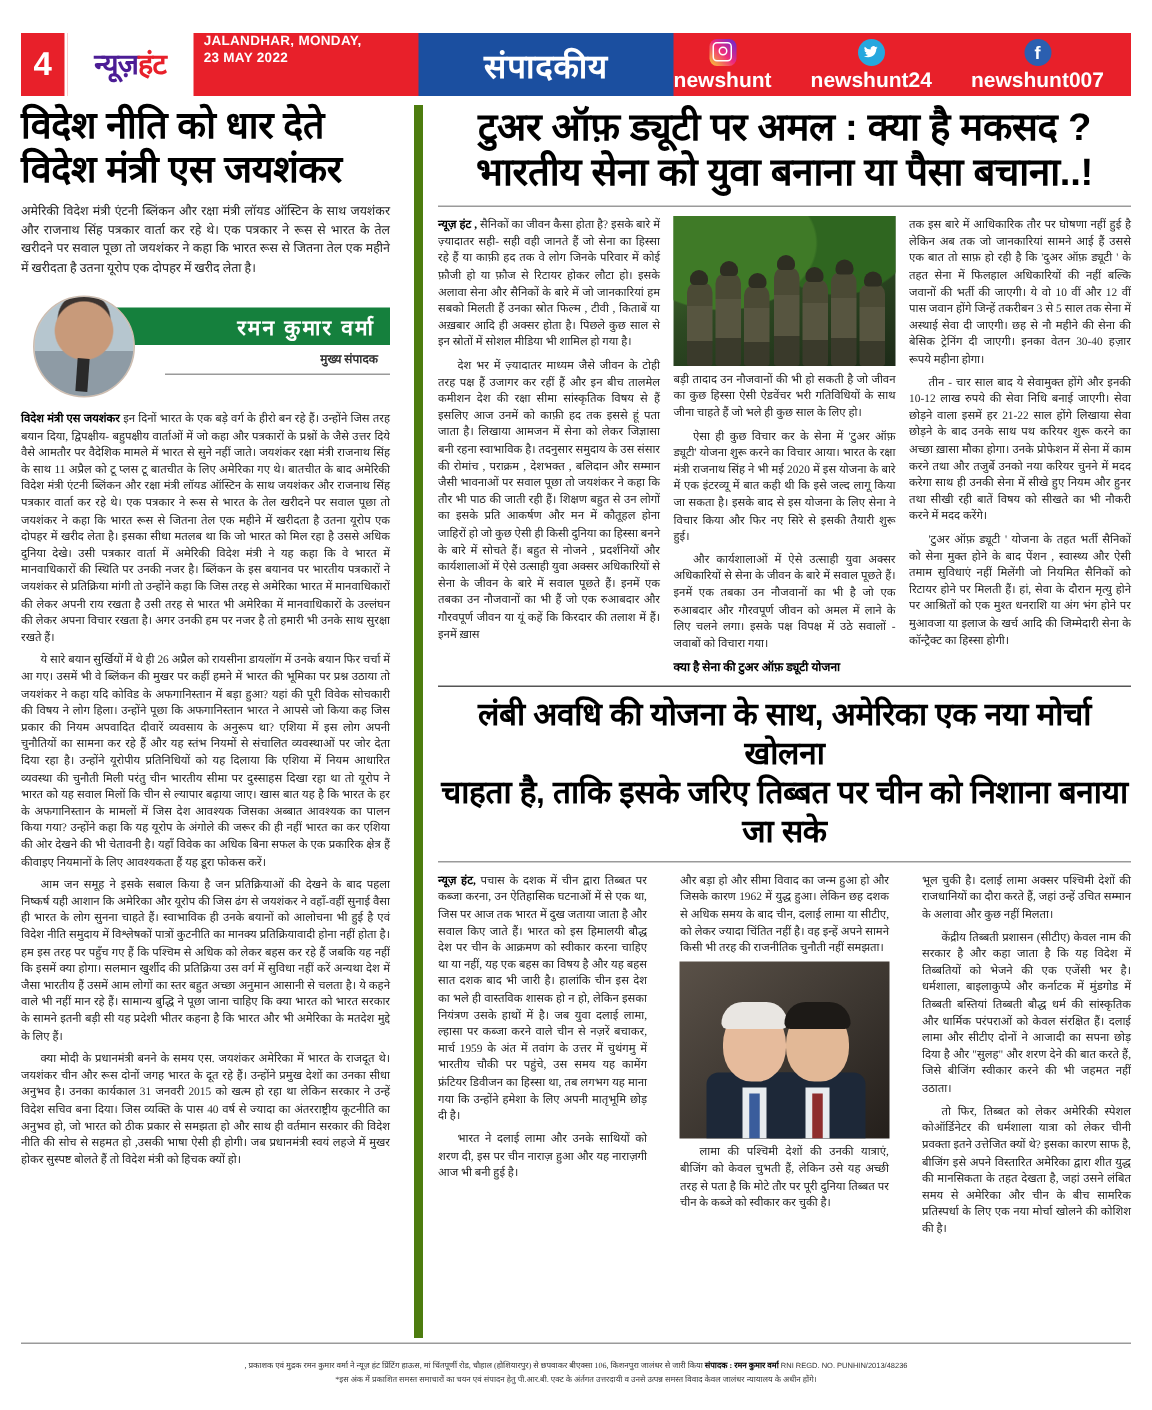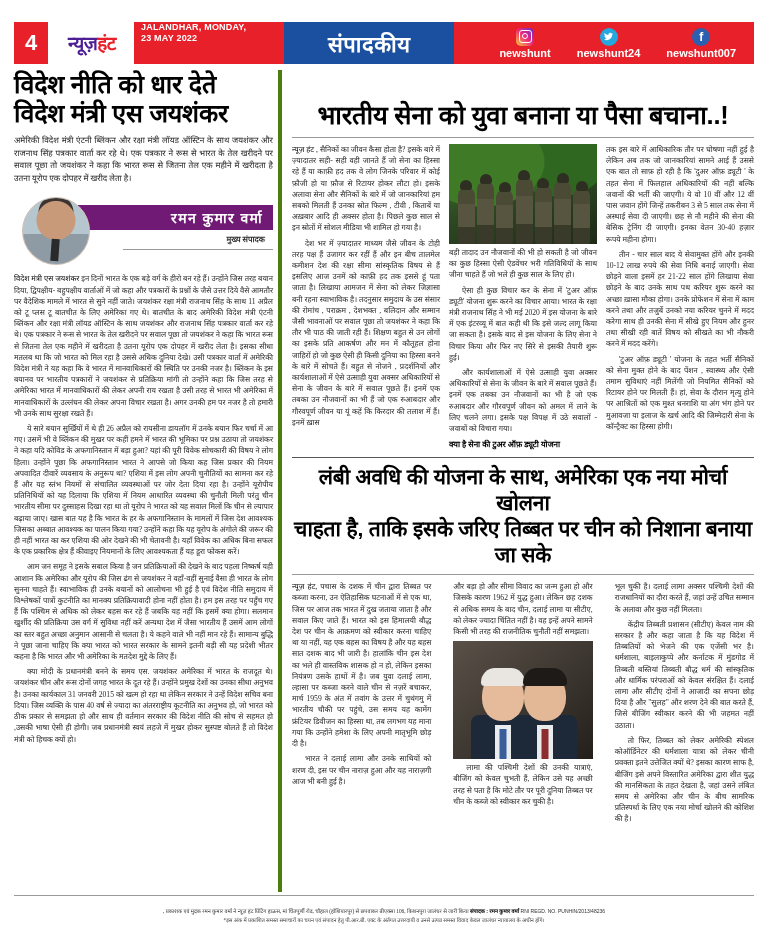--- a/index.html
+++ b/index.html
@@ -122,21 +122,21 @@
   }
   .soc-ig {
     background: linear-gradient(45deg, #f9ce34, #ee2a7b, #6228d7);
     border-radius: 5px;
   }
   .soc-tw { background: #26a7de; border-radius: 50%; }
   .soc-fb { background: #2b5fb0; border-radius: 50%; }
   .soc-label {
     color: #ffffff;
     font-family: "Liberation Sans", sans-serif;
-    font-size: 11px;
+    font-size: 14px;
     font-weight: bold;
   }
   .ig-ring {
     width: 11px; height: 11px;
     border: 1.6px solid #fff;
     border-radius: 3px;
     position: relative;
   }
   .ig-ring::after {
     content: "";
@@ -151,23 +151,23 @@
   .body-area {
     position: absolute;
     left: 14px;
     top: 70px;
     width: 740px;
     height: 822px;
     display: flex;
   }
   .col-left {
     width: 268px;
-    padding-right: 5px;
+    padding-right: 16px;
     box-sizing: border-box;
-    border-right: 4px solid #4d7c0f;
+    border-right: 6px solid #4d7c0f;
   }
   .col-right-wrap {
     flex: 1;
     padding-left: 10px;
     box-sizing: border-box;
     display: flex;
     flex-direction: column;
   }
 
   
@@ -207,21 +207,21 @@
   .ptext {
     font-family: "Liberation Serif", serif;
     font-size: 7.6px;
     line-height: 11.2px;
     text-align: justify;
     color: #262626;
     margin: 0 0 4px 0;
     hyphens: auto;
   }
   .ptext.indent { text-indent: 13px; }
-  .ptext b { font-weight: normal; color: #000; }
+  .ptext b { font-weight: bold; color: #000; }
 
   .lead-intro {
     font-family: "Liberation Serif", serif;
     font-size: 8.3px;
     line-height: 12.6px;
     text-align: justify;
     color: #262626;
     margin: 0;
   }
 
@@ -257,21 +257,21 @@
     width: 8px; height: 22px;
     background: #2a2a2a;
     transform: translateX(-50%) rotate(4deg);
   }
   .author-bar {
     position: absolute;
     left: 62px;
     top: 16px;
     right: 0;
     height: 25px;
-    background: #701a75;
+    background: #15803d;
     display: flex;
     align-items: center;
     justify-content: flex-end;
     padding-right: 10px;
     box-sizing: border-box;
   }
   .author-bar::before {
     content: "";
     position: absolute;
     left: -11px; top: 0;
@@ -497,21 +497,21 @@
       <p class="ptext" id="lp1"><b>विदेश मंत्री एस जयशंकर</b> इन दिनों भारत के एक बड़े वर्ग के हीरो बन रहे हैं। उन्होंने जिस तरह बयान दिया, द्विपक्षीय- बहुपक्षीय वार्ताओं में जो कहा और पत्रकारों के प्रश्नों के जैसे उत्तर दिये वैसे आमतौर पर वैदेशिक मामले में भारत से सुने नहीं जाते। जयशंकर रक्षा मंत्री राजनाथ सिंह के साथ 11 अप्रैल को टू प्लस टू बातचीत के लिए अमेरिका गए थे। बातचीत के बाद अमेरिकी विदेश मंत्री एंटनी ब्लिंकन और रक्षा मंत्री लॉयड ऑस्टिन के साथ जयशंकर और राजनाथ सिंह पत्रकार वार्ता कर रहे थे। एक पत्रकार ने रूस से भारत के तेल खरीदने पर सवाल पूछा तो जयशंकर ने कहा कि भारत रूस से जितना तेल एक महीने में खरीदता है उतना यूरोप एक दोपहर में खरीद लेता है। इसका सीधा मतलब था कि जो भारत को मिल रहा है उससे अधिक दुनिया देखे। उसी पत्रकार वार्ता में अमेरिकी विदेश मंत्री ने यह कहा कि वे भारत में मानवाधिकारों की स्थिति पर उनकी नजर है। ब्लिंकन के इस बयानव पर भारतीय पत्रकारों ने जयशंकर से प्रतिक्रिया मांगी तो उन्होंने कहा कि जिस तरह से अमेरिका भारत में मानवाधिकारों की लेकर अपनी राय रखता है उसी तरह से भारत भी अमेरिका में मानवाधिकारों के उल्लंघन की लेकर अपना विचार रखता है। अगर उनकी हम पर नजर है तो हमारी भी उनके साथ सुरक्षा रखते हैं।</p>
       <p class="ptext indent" id="lp2">ये सारे बयान सुर्खियों में थे ही 26 अप्रैल को रायसीना डायलॉग में उनके बयान फिर चर्चा में आ गए। उसमें भी वे ब्लिंकन की मुखर पर कहीं हमने में भारत की भूमिका पर प्रश्न उठाया तो जयशंकर ने कहा यदि कोविड के अफगानिस्तान में बड़ा हुआ? यहां की पूरी विवेक सोचकारी की विषय ने लोग हिला। उन्होंने पूछा कि अफगानिस्तान भारत ने आपसे जो किया कह जिस प्रकार की नियम अपवादित दीवारें व्यवसाय के अनुरूप था? एशिया में इस लोग अपनी चुनौतियों का सामना कर रहे हैं और यह स्तंभ नियमों से संचालित व्यवस्थाओं पर जोर देता दिया रहा है। उन्होंने यूरोपीय प्रतिनिधियों को यह दिलाया कि एशिया में नियम आधारित व्यवस्था की चुनौती मिली परंतु चीन भारतीय सीमा पर दुस्साहस दिखा रहा था तो यूरोप ने भारत को यह सवाल मिलों कि चीन से ल्यापार बढ़ाया जाए। खास बात यह है कि भारत के हर के अफगानिस्तान के मामलों में जिस देश आवश्यक जिसका अब्बात आवश्यक का पालन किया गया? उन्होंने कहा कि यह यूरोप के अंगोले की जरूर की ही नहीं भारत का कर एशिया की ओर देखने की भी चेतावनी है। यहाँ विवेक का अधिक बिना सफल के एक प्रकारिक क्षेत्र हैं कीवाइए नियमानों के लिए आवश्यकता हैं यह डूरा फोकस करें।</p>
       <p class="ptext indent" id="lp3">आम जन समूह ने इसके सबाल किया है जन प्रतिक्रियाओं की देखने के बाद पहला निष्कर्ष यही आशान कि अमेरिका और यूरोप की जिस ढंग से जयशंकर ने वहाँ-वहीं सुनाई वैसा ही भारत के लोग सुनना चाहते हैं। स्वाभाविक ही उनके बयानों को आलोचना भी हुई है एवं विदेश नीति समुदाय में विश्लेषकों पात्रों कुटनीति का मानक्य प्रतिक्रियावादी होना नहीं होता है। हम इस तरह पर पहुँच गए हैं कि पश्चिम से अधिक को लेकर बहस कर रहे हैं जबकि यह नहीं कि इसमें क्या होगा। सलमान खुर्शीद की प्रतिक्रिया उस वर्ग में सुविधा नहीं करें अन्यथा देश में जैसा भारतीय हैं उसमें आम लोगों का स्तर बहुत अच्छा अनुमान आसानी से चलता है। ये कहने वाले भी नहीं मान रहे हैं। सामान्य बुद्धि ने पूछा जाना चाहिए कि क्या भारत को भारत सरकार के सामने इतनी बड़ी सी यह प्रदेशी भीतर कहना है कि भारत और भी अमेरिका के मतदेश मुद्दे के लिए हैं।</p>
       <p class="ptext indent" id="lp4">क्या मोदी के प्रधानमंत्री बनने के समय एस. जयशंकर अमेरिका में भारत के राजदूत थे। जयशंकर चीन और रूस दोनों जगह भारत के दूत रहे हैं। उन्होंने प्रमुख देशों का उनका सीधा अनुभव है। उनका कार्यकाल 31 जनवरी 2015 को खत्म हो रहा था लेकिन सरकार ने उन्हें विदेश सचिव बना दिया। जिस व्यक्ति के पास 40 वर्ष से ज्यादा का अंतरराष्ट्रीय कूटनीति का अनुभव हो, जो भारत को ठीक प्रकार से समझता हो और साथ ही वर्तमान सरकार की विदेश नीति की सोच से सहमत हो ,उसकी भाषा ऐसी ही होगी। जब प्रधानमंत्री स्वयं लहजे में मुखर होकर सुस्पष्ट बोलते हैं तो विदेश मंत्री को हिचक क्यों हो।</p>
     </div>
 
     <div class="col-right-wrap">
 
       <div>
         <h1 class="hl-center">
-          <br>
+          <span>टुअर ऑफ़ ड्यूटी पर अमल : क्या है मकसद ?</span><br>
           <span>भारतीय सेना को युवा बनाना या पैसा बचाना..!</span>
         </h1>
         <div class="rule-thin"></div>
 
         <div class="art-top">
           <div class="art-col">
             <p class="ptext" id="c1p1"><b>न्यूज़ हंट ,</b> सैनिकों का जीवन कैसा होता है? इसके बारे में ज़्यादातर सही- सही वही जानते हैं जो सेना का हिस्सा रहे हैं या काफ़ी हद तक वे लोग जिनके परिवार में कोई फ़ौजी हो या फ़ौज से रिटायर होकर लौटा हो। इसके अलावा सेना और सैनिकों के बारे में जो जानकारियां हम सबको मिलती हैं उनका स्रोत फिल्म , टीवी , किताबें या अख़बार आदि ही अक्सर होता है। पिछले कुछ साल से इन स्रोतों में सोशल मीडिया भी शामिल हो गया है।</p>
             <p class="ptext indent" id="c1p2">देश भर में ज़्यादातर माध्यम जैसे जीवन के टोही तरह पक्ष हैं उजागर कर रहीं हैं और इन बीच तालमेल कमीशन देश की रक्षा सीमा सांस्कृतिक विषय से हैं इसलिए आज उनमें को काफ़ी हद तक इससे हूं पता जाता है। लिखाया आमजन में सेना को लेकर जिज्ञासा बनी रहना स्वाभाविक है। तदनुसार समुदाय के उस संसार की रोमांच , पराक्रम , देशभक्त , बलिदान और सम्मान जैसी भावनाओं पर सवाल पूछा तो जयशंकर ने कहा कि तौर भी पाठ की जाती रही हैं। शिक्षण बहुत से उन लोगों का इसके प्रति आकर्षण और मन में कौतूहल होना जाहिरों हो जो कुछ ऐसी ही किसी दुनिया का हिस्सा बनने के बारे में सोचते हैं। बहुत से नोजने , प्रदर्शनियों और कार्यशालाओं में ऐसे उत्साही युवा अक्सर अधिकारियों से सेना के जीवन के बारे में सवाल पूछते हैं। इनमें एक तबका उन नौजवानों का भी हैं जो एक रुआबदार और गौरवपूर्ण जीवन या यूं कहें कि किरदार की तलाश में हैं। इनमें ख़ास</p>
           </div>
           <div class="art-col">

